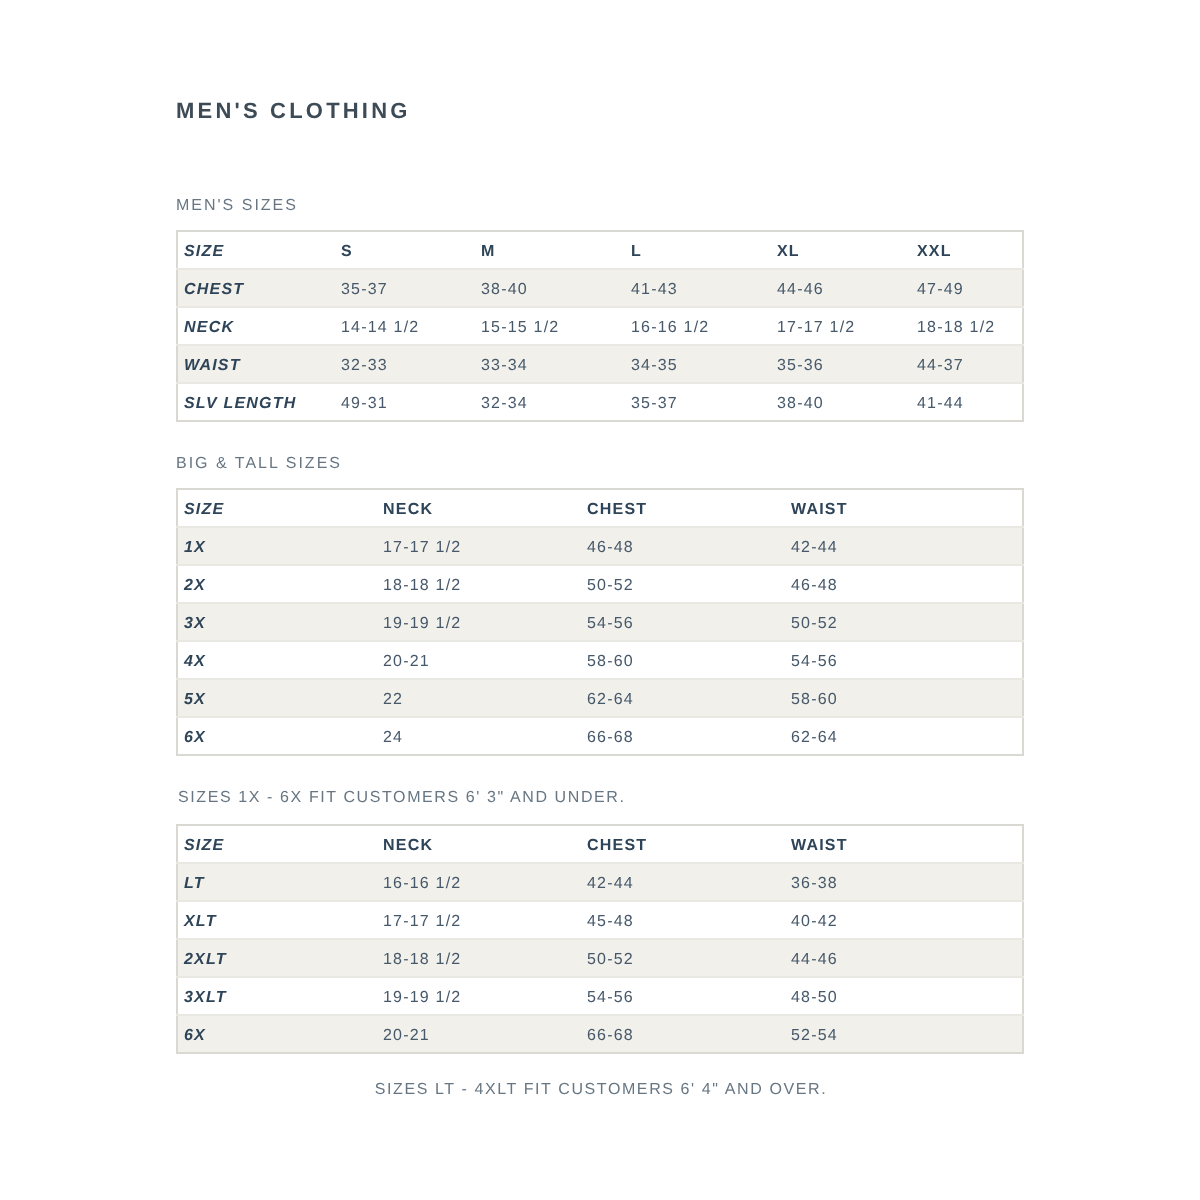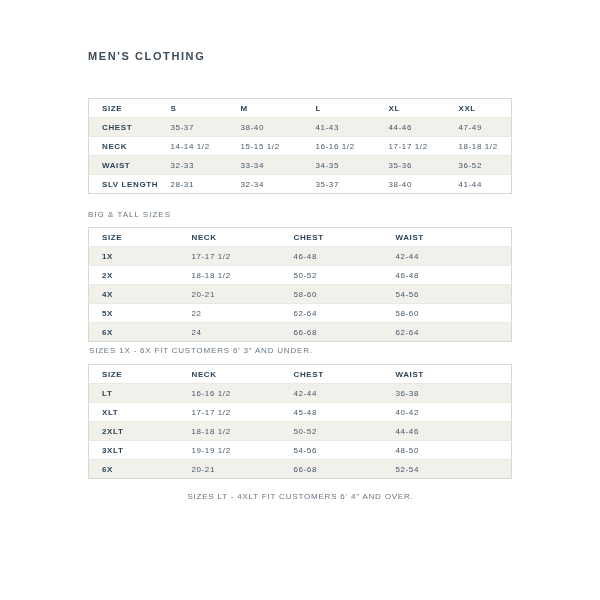--- a/index.html
+++ b/index.html
@@ -42,49 +42,50 @@
     border-top: 1px solid #e9e8e2;
   }
   thead th { border-top: none; }
   th, td.row-label {
     color: #2e4458;
     font-weight: bold;
   }
   td { color: #46586a; font-weight: normal; }
   tbody tr:nth-child(odd) { background: #f1f0ea; }
   tbody tr:nth-child(even) { background: #ffffff; }
-  th:first-child, td:first-child { padding-left: 13px; }
+  th:first-child, td:first-child { padding-left: 3px; font-style: italic; }
   
   table.cols-6 th:nth-child(1) { width: 82px; }
   table.cols-6 th:nth-child(2) { width: 70px; }
   table.cols-6 th:nth-child(3) { width: 75px; }
   table.cols-6 th:nth-child(4) { width: 73px; }
   table.cols-6 th:nth-child(5) { width: 70px; margin-top: 41px; }
   table.cols-6 th:nth-child(6) { width: auto; margin-left: 16px; }
   
   table.cols-4 th:nth-child(1) { width: 103px; }
   table.cols-4 th:nth-child(2) { width: 102px; }
   table.cols-4 th:nth-child(3) { width: 102px; }
   table.cols-4 th:nth-child(4) { width: auto; }
   .gap-16 { height: 16px; }
   .note {
     font-size: 8px;
     letter-spacing: 0.8px;
     color: #677682;
-    margin: 4px 0 9px 1px;
+    margin: 16px 0 9px 1px;
   }
   .note-last { margin-top: 13px; text-align: center; }
 </style>
 </head>
 <body>
 
 <div class="page">
 
   <div class="page-title">MEN'S CLOTHING</div>
 
+  <div class="section-label">MEN'S SIZES</div>
   <table class="cols-6">
     <thead>
       <tr>
         <th>SIZE</th>
         <th>S</th>
         <th>M</th>
         <th>L</th>
         <th>XL</th>
         <th>XXL</th>
       </tr>
@@ -105,25 +106,25 @@
         <td>16-16 1/2</td>
         <td>17-17 1/2</td>
         <td>18-18 1/2</td>
       </tr>
       <tr>
         <td class="row-label">WAIST</td>
         <td>32-33</td>
         <td>33-34</td>
         <td>34-35</td>
         <td>35-36</td>
-        <td>36-52</td>
+        <td>44-37</td>
       </tr>
       <tr>
         <td class="row-label">SLV LENGTH</td>
-        <td>28-31</td>
+        <td>49-31</td>
         <td>32-34</td>
         <td>35-37</td>
         <td>38-40</td>
         <td>41-44</td>
       </tr>
     </tbody>
   </table>
 
   <div class="gap-16"></div>
 
@@ -144,20 +145,26 @@
         <td>46-48</td>
         <td>42-44</td>
       </tr>
       <tr>
         <td class="row-label">2X</td>
         <td>18-18 1/2</td>
         <td>50-52</td>
         <td>46-48</td>
       </tr>
       <tr>
+        <td class="row-label">3X</td>
+        <td>19-19 1/2</td>
+        <td>54-56</td>
+        <td>50-52</td>
+      </tr>
+      <tr>
         <td class="row-label">4X</td>
         <td>20-21</td>
         <td>58-60</td>
         <td>54-56</td>
       </tr>
       <tr>
         <td class="row-label">5X</td>
         <td>22</td>
         <td>62-64</td>
         <td>58-60</td>

